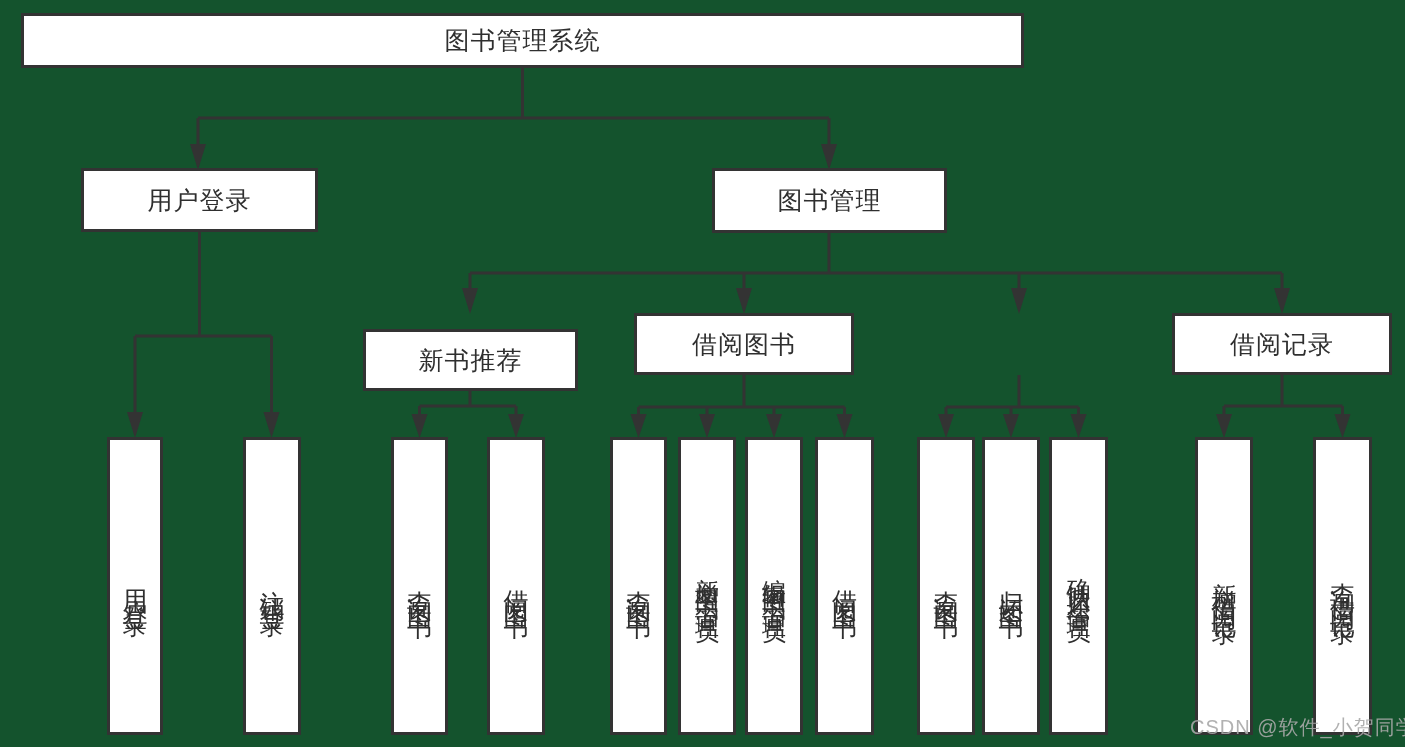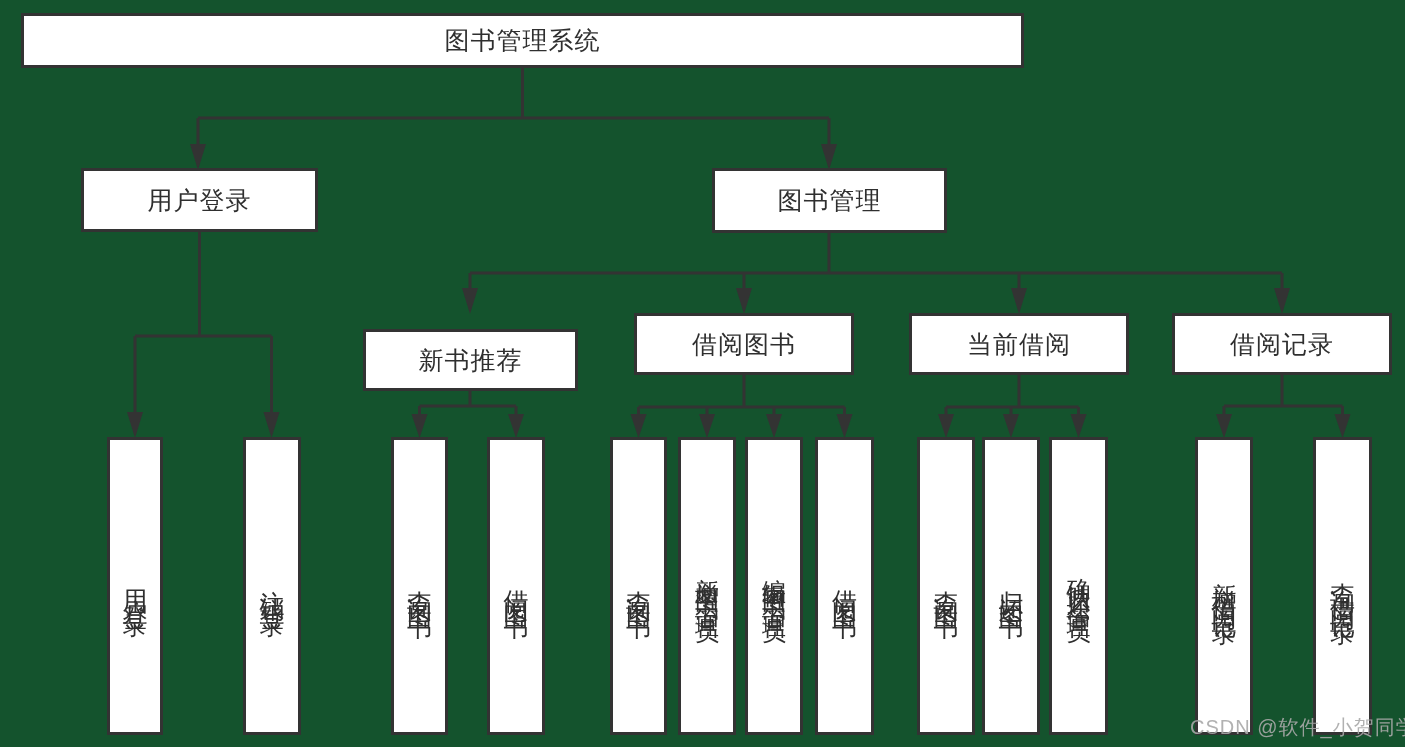--- a/index.html
+++ b/index.html
@@ -79,21 +79,20 @@
     </g>
   </svg>
 
   <div class="hbox" style="left:21px;top:13px;width:1003px;height:55px;">图书管理系统</div>
 
   <div class="hbox" style="left:81px;top:168px;width:237px;height:64px;">用户登录</div>
   <div class="hbox" style="left:712px;top:168px;width:235px;height:65px;font-family:Liberation Mono, monospace;">图书管理</div>
 
   <div class="hbox" style="left:363px;top:313px;width:215px;height:62px;margin-top:16px;">新书推荐</div>
   <div class="hbox" style="left:634px;top:313px;width:220px;height:62px;">借阅图书</div>
-  <div class="hbox" style="left:909px;top:313px;width:220px;height:62px;">当前借阅</div>
   <div class="hbox" style="left:1172px;top:313px;width:220px;height:62px;">借阅记录</div>
 
   <div class="vbox" style="left:107px;top:437px;width:56px;height:298px;">
     <span class="vtext">用户登录</span>
   </div>
   <div class="vbox" style="left:243px;top:437px;width:58px;height:298px;">
     <span class="vtext">注销登录</span>
   </div>
 
   <div class="vbox" style="left:391px;top:437px;width:57px;height:298px;">

